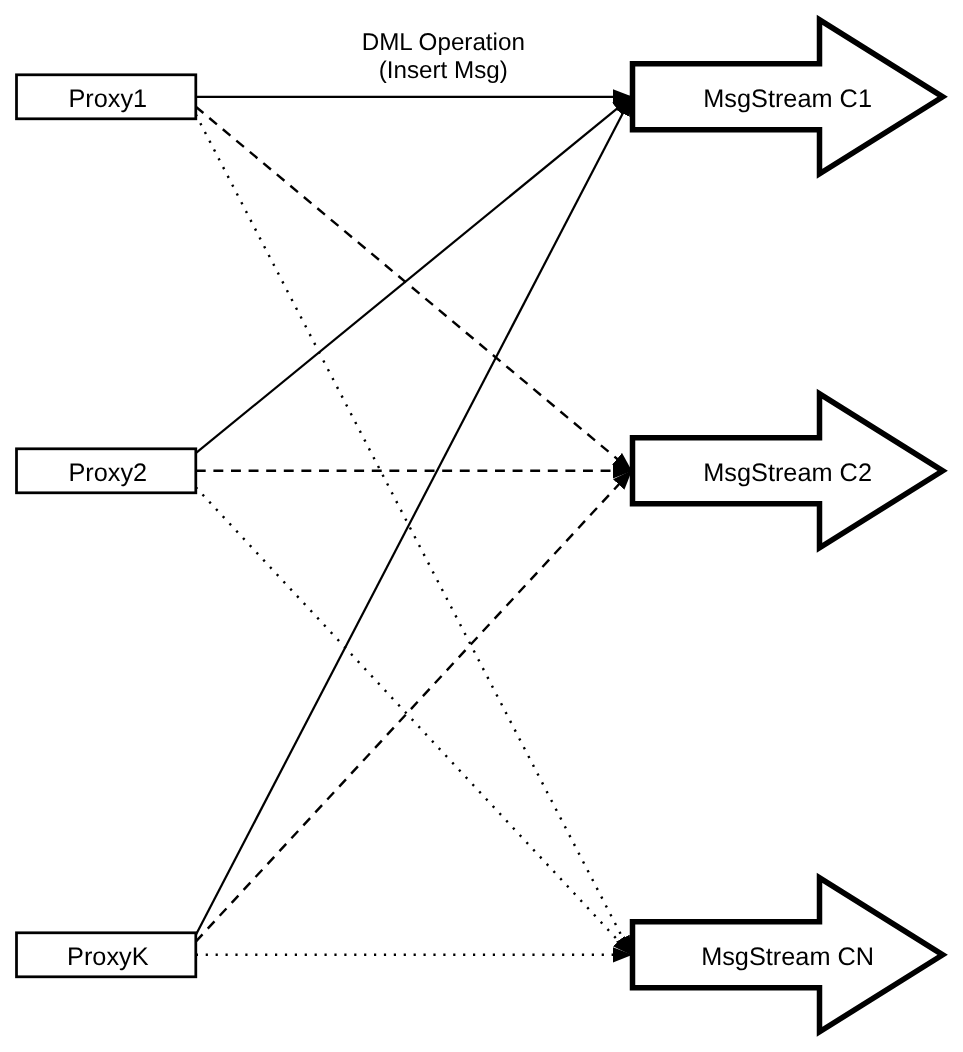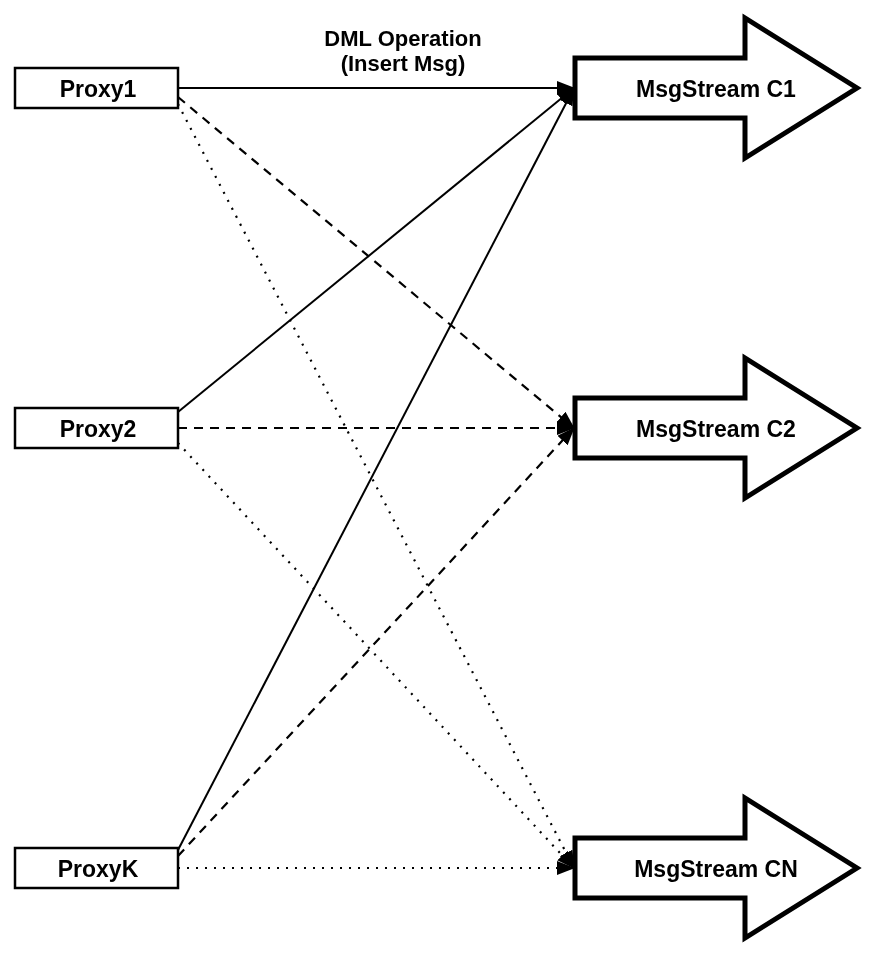--- a/index.html
+++ b/index.html
@@ -8,21 +8,20 @@
     background: #ffffff;
     width: 875px;
     height: 956px;
     font-family: "Liberation Sans", sans-serif;
   }
   .canvas-wrap {
     width: 875px;
     height: 956px;
     position: relative;
     background: #ffffff;
-    font-weight: bold;
   }
   svg { display: block; }
   .node-box {
     fill: #ffffff;
     stroke: #000000;
     stroke-width: 2.5;
   }
   .block-arrow {
     fill: #ffffff;
     stroke: #000000;

